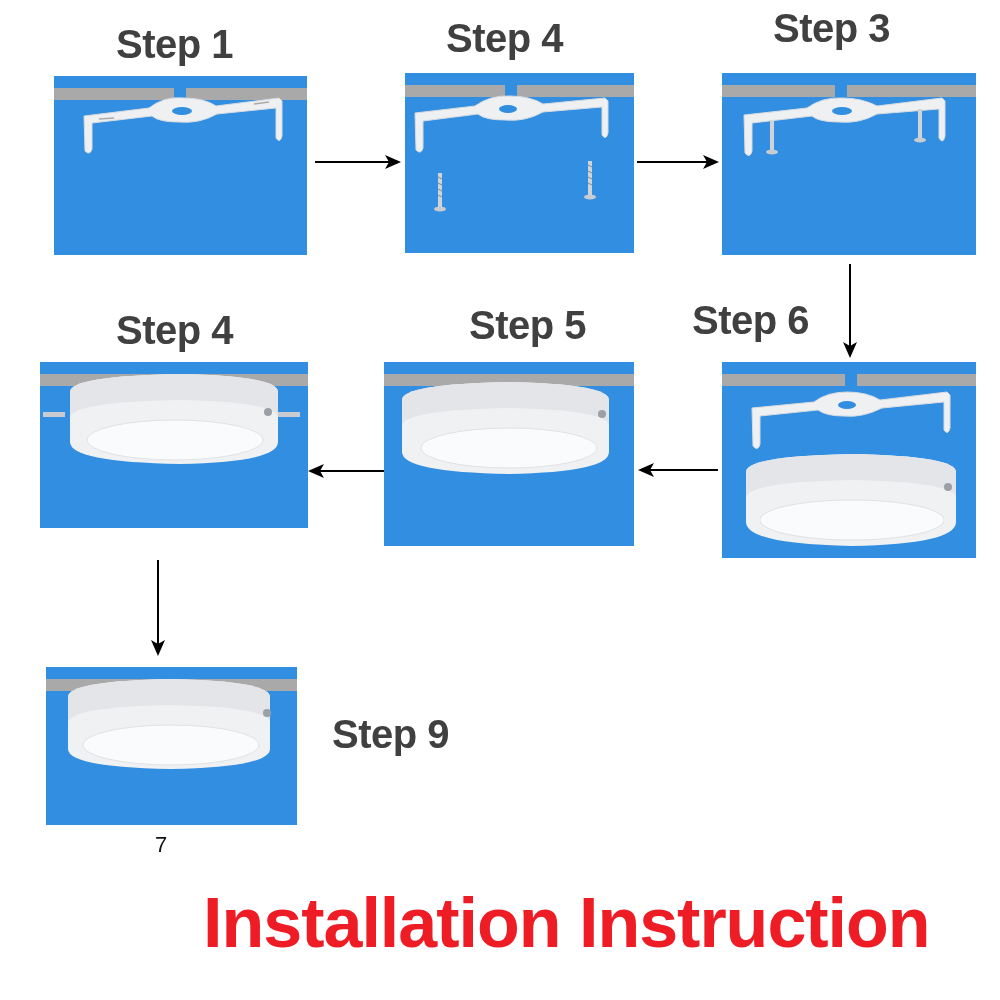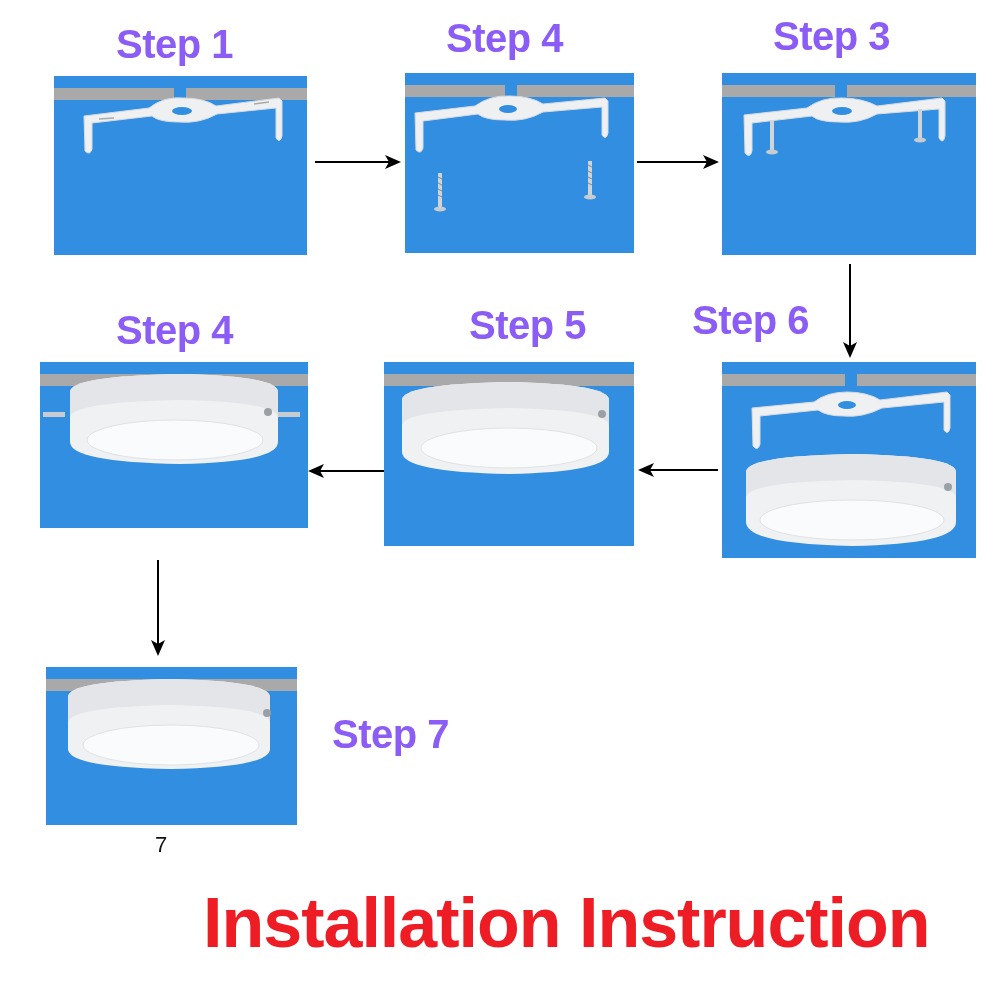--- a/index.html
+++ b/index.html
@@ -1,38 +1,38 @@
 <!DOCTYPE html>
 <html><head>
 <meta charset="utf-8">
 <style>
   html, body { margin:0; padding:0; background:#ffffff; }
   body { width:1000px; height:1000px; position:relative; overflow:hidden;
          font-family:"Liberation Sans", sans-serif; }
-  .step-label { position:absolute; color:#8b5cf6; font-weight:bold; font-size:40px;
+  .step-label { position:absolute; color:#404040; font-weight:bold; font-size:40px;
                 letter-spacing:-0.5px; white-space:nowrap; line-height:1; }
   .panel { position:absolute; background:#318ee0; overflow:hidden; }
   .ceiling { position:absolute; left:0; right:0; top:12px; height:12px; background:#a9a9a9; }
   .ceiling-gap { position:absolute; top:12px; width:12px; height:12px; background:#318ee0; }
   .arrow { position:absolute; }
   .caption { position:absolute; font-size:22px; color:#111; }
   .title { position:absolute; color:#ee1c25; font-weight:bold; font-size:70px;
            letter-spacing:-1px; white-space:nowrap; line-height:1;margin-top:16px; }
   svg { display:block; }
 </style>
 </head>
 <body>
 
 <div class="step-label" style="left:116px; top:24px;">Step 1</div>
 <div class="step-label" style="left:446px; top:18px;">Step 4</div>
-<div class="step-label" style="left:773px; top:16px;">Step 3</div>
+<div class="step-label" style="left:773px; top:8px;">Step 3</div>
 <div class="step-label" style="left:116px; top:310px;">Step 4</div>
 <div class="step-label" style="left:469px; top:305px;">Step 5</div>
 <div class="step-label" style="left:692px; top:300px;">Step 6</div>
-<div class="step-label" style="left:332px; top:714px;">Step 7</div>
+<div class="step-label" style="left:332px; top:714px;">Step 9</div>
 
 <div class="panel" style="left:54px; top:76px; width:253px; height:179px;">
   <div class="ceiling"></div>
   <div class="ceiling-gap" style="left:120px;"></div>
   <svg width="253" height="179" style="position:absolute;left:0;top:0;">
     <g fill="#eef0f2" stroke="#d7dbe0" stroke-width="1">
       <path d="M30 40 L95 32 Q110 20 130 22 Q150 22 162 30 L225 22 L228 25 L228 60 Q226 68 222 62 L222 32 L163 38 Q145 48 125 46 Q105 46 98 40 L38 47 L38 73 Q36 80 31 75 Z"></path>
     </g>
     <ellipse cx="128" cy="35" rx="10" ry="4" fill="#318ee0"></ellipse>
     <line x1="45" y1="43" x2="60" y2="42" stroke="#aaa" stroke-width="1.5"></line>

